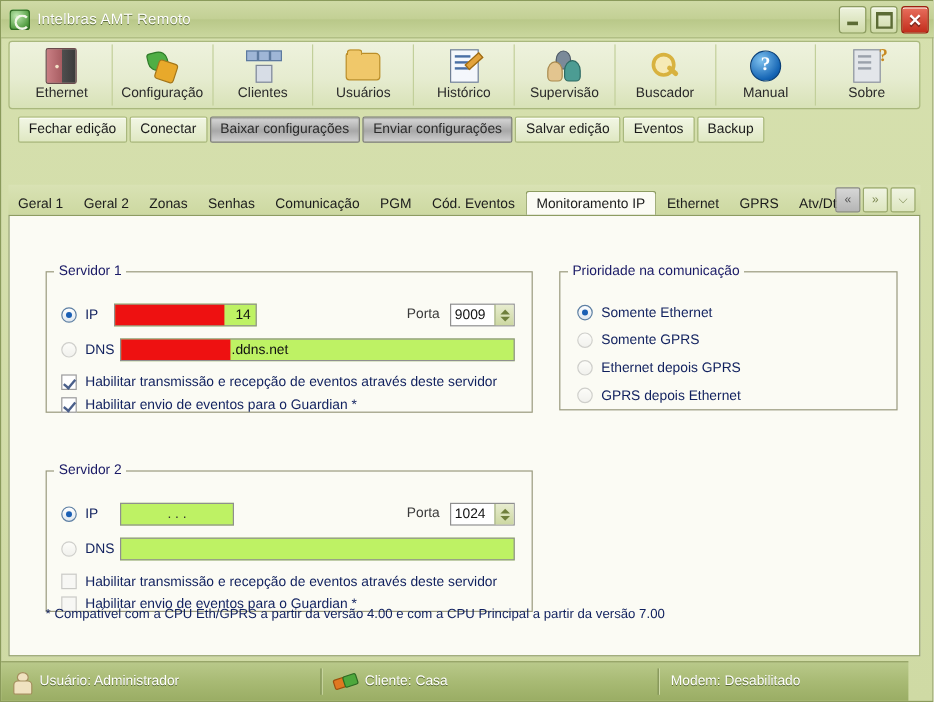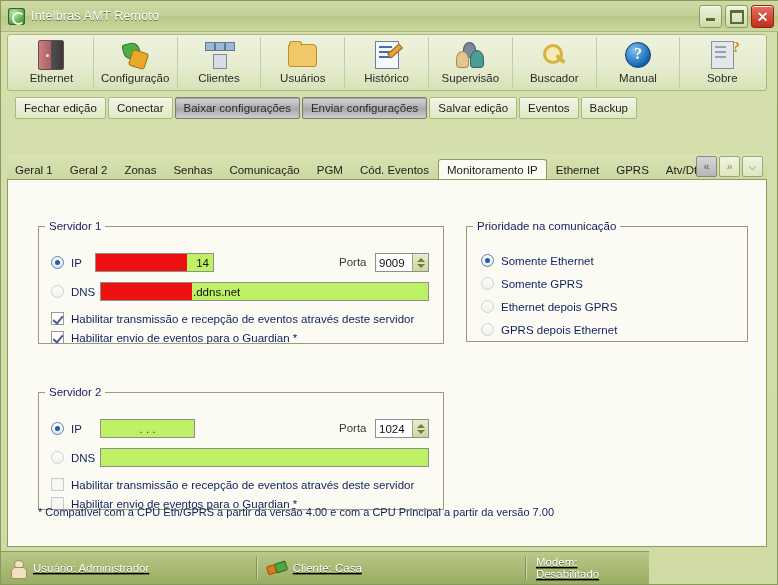--- a/index.html
+++ b/index.html
@@ -238,23 +238,23 @@
   .spin .btns .dn{border-top:4px solid #6f7f3c;}
 
   .ipmask{letter-spacing:0;color:#333;font-size:11.5px;}
 
   .footnote{
     position:absolute;left:30px;top:326px;font-size:11px;color:#10205e;white-space:nowrap;
   }
 
   
   .status{
-    position:absolute;left:0;bottom:0;width:648px;height:32px;
+    position:absolute;left:0;bottom:0;width:756px;height:32px;
     background:linear-gradient(180deg,#b9c98a 0%,#a8ba74 50%,#9aad64 100%);
-    border-top:1px solid #8a9a5b;display:flex;align-items:center;text-decoration:underline;
+    border-top:1px solid #8a9a5b;display:flex;align-items:center;
   }
   .scell{display:flex;align-items:center;height:22px;padding:0 10px;}
   .sdiv{width:1px;height:22px;background:#7f8f55;box-shadow:1px 0 0 #cdd9a6;}
   .stxt{font-size:11.5px;color:#ffffff;text-shadow:0 1px 0 rgba(70,85,40,.8);}
   .ic-user{width:14px;height:17px;margin-right:8px;position:relative;flex:none;}
   .ic-user b{position:absolute;left:3px;top:0;width:8px;height:7px;border-radius:50%;background:#f0e2c0;border:1px solid #a48f5e;}
   .ic-user i{position:absolute;left:0;top:7px;width:14px;height:10px;border-radius:4px 4px 2px 2px;background:#f0e2c0;border:1px solid #a48f5e;}
   .ic-plug{width:18px;height:15px;margin-right:8px;position:relative;flex:none;}
   .ic-plug b{position:absolute;left:0;top:4px;width:9px;height:7px;background:#e07820;border:1px solid #9c4f0c;border-radius:2px;transform:rotate(-18deg);}
   .ic-plug i{position:absolute;left:8px;top:1px;width:10px;height:8px;background:#4ea83c;border:1px solid #2c6a22;border-radius:2px;transform:rotate(-18deg);}

